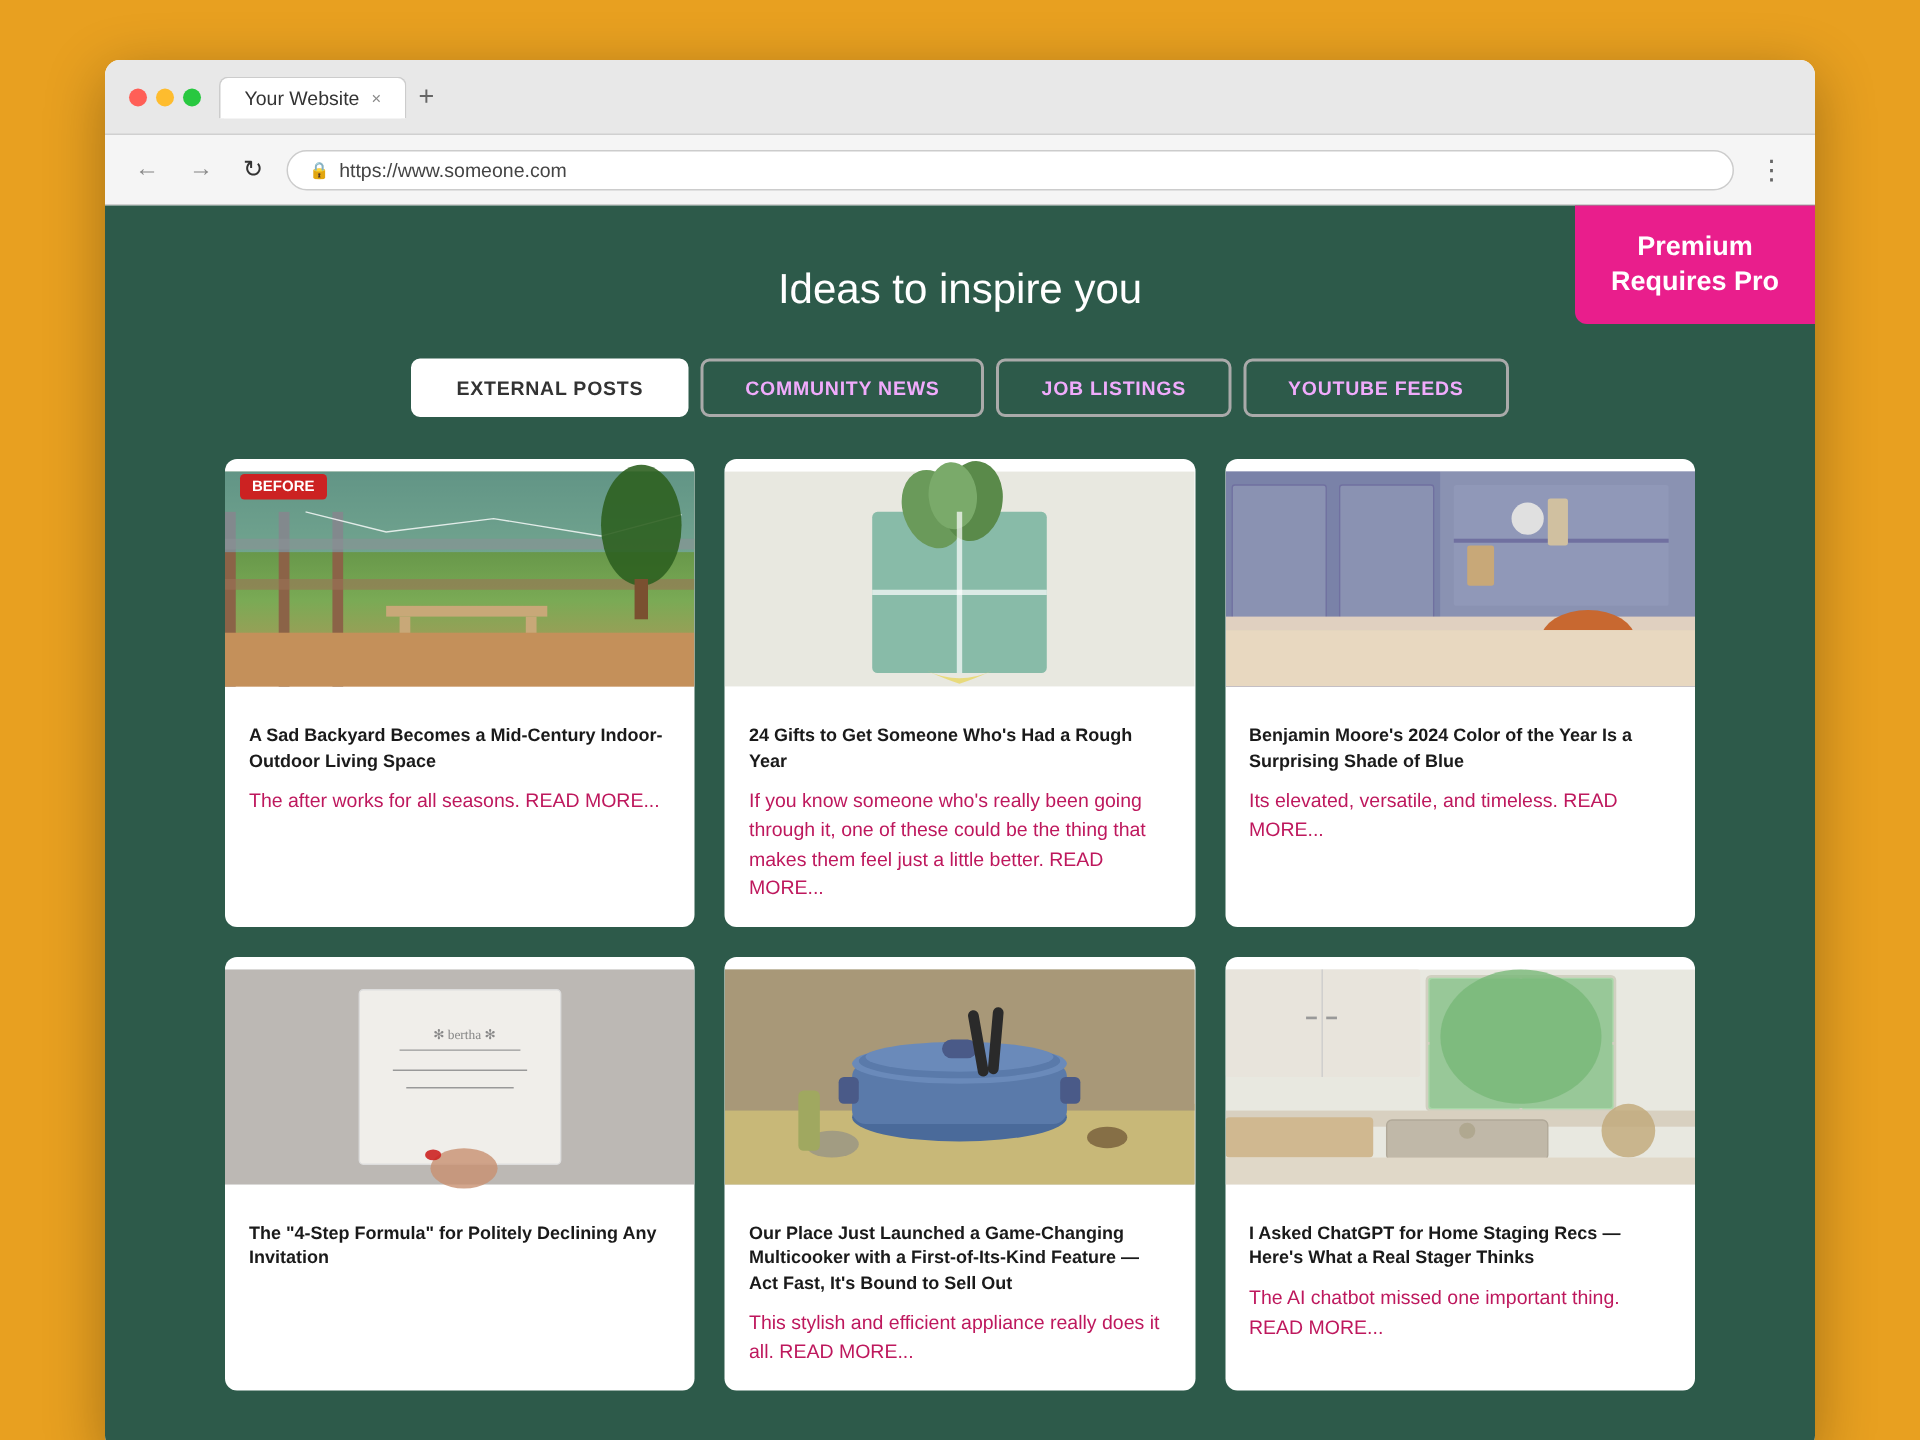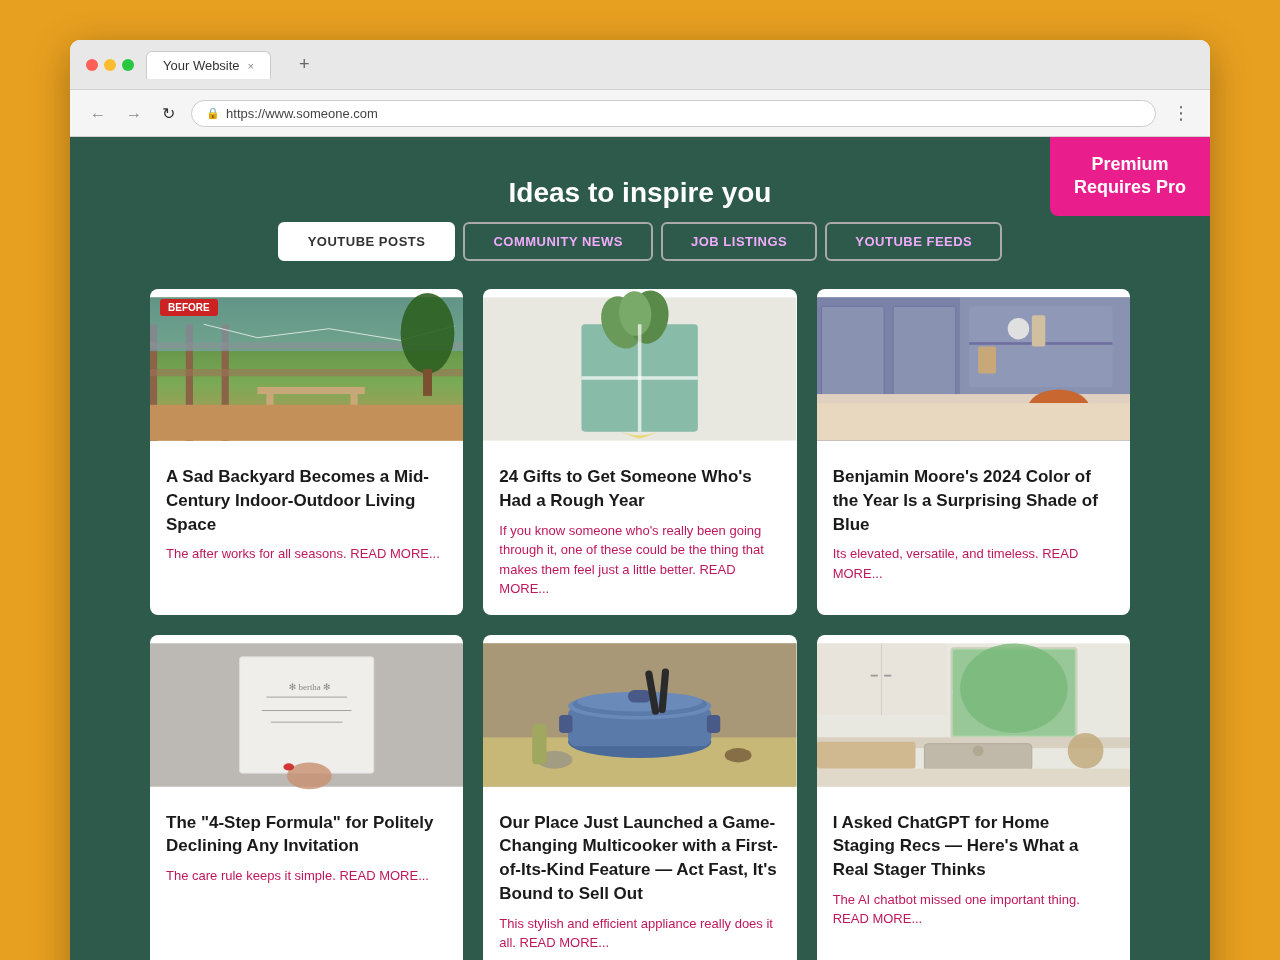--- a/index.html
+++ b/index.html
@@ -35,21 +35,21 @@
       width: 12px;
       height: 12px;
       border-radius: 50%;
     }
     .tl-red { background: #FF5F57; }
     .tl-yellow { background: #FEBC2E; }
     .tl-green { background: #28C840; }
     .tab-bar {
       display: flex;
       align-items: flex-end;
-      gap: 20px;
+      gap: 0;
       flex: 1;
     }
     .tab {
       background: #fff;
       border-radius: 6px 6px 0 0;
       padding: 6px 16px;
       font-size: 13px;
       color: #333;
       display: flex;
       align-items: center;
@@ -113,22 +113,22 @@
       font-weight: 700;
       padding: 16px 24px;
       border-radius: 0 0 0 8px;
       line-height: 1.3;
       text-align: center;
     }
     .page-title {
       text-align: center;
       color: #fff;
       font-size: 28px;
-      font-weight: 700;
-      margin-bottom: 13px;
+      font-weight: 400;
+      margin-bottom: 30px;
     }
     .tabs-row {
       display: flex;
       gap: 8px;
       margin-bottom: 28px;
       justify-content: center;
     }
     .tab-btn {
       background: transparent;
       border: 2px solid #aaa;
@@ -163,21 +163,21 @@
       color: #fff;
       font-size: 10px;
       font-weight: 700;
       padding: 3px 8px;
       border-radius: 3px;
     }
     .article-body {
       padding: 16px;
     }
     .article-title {
-      font-size: 17px;
+      font-size: 12px;
       font-weight: 700;
       color: #1a1a1a;
       margin-bottom: 8px;
       line-height: 1.4;
     }
     .article-excerpt {
       font-size: 13px;
       color: #be185d;
       line-height: 1.5;
     }
@@ -228,21 +228,21 @@
   <div class="browser-content">
 
     <div class="premium-badge">
       <div>Premium</div>
       <div>Requires Pro</div>
     </div>
 
     <h1 class="page-title">Ideas to inspire you</h1>
 
     <div class="tabs-row">
-      <button class="tab-btn active">YOUTUBE POSTS</button>
+      <button class="tab-btn active">EXTERNAL POSTS</button>
       <button class="tab-btn">COMMUNITY NEWS</button>
       <button class="tab-btn">JOB LISTINGS</button>
       <button class="tab-btn">YOUTUBE FEEDS</button>
     </div>
 
     <div class="articles-grid">
 
       <div class="article-card">
         <div class="img-container">
           <svg viewBox="0 0 350 160" xmlns="http://www.w3.org/2000/svg">
@@ -351,21 +351,20 @@
 
             <text x="155" y="52" font-size="10" fill="#888" font-family="serif">✻ bertha ✻</text>
 
             <ellipse cx="178" cy="148" rx="25" ry="15" fill="#c89070" opacity="0.8"></ellipse>
 
             <ellipse cx="155" cy="138" rx="6" ry="4" fill="#cc2222" opacity="0.9"></ellipse>
           </svg>
         </div>
         <div class="article-body">
           <div class="article-title">The "4-Step Formula" for Politely Declining Any Invitation</div>
-          <div class="article-excerpt">The care rule keeps it simple. READ MORE...</div>
         </div>
       </div>
 
       <div class="article-card">
         <div class="img-container">
           <svg viewBox="0 0 350 160" xmlns="http://www.w3.org/2000/svg">
             <rect width="350" height="160" fill="#b0a888"></rect>
 
             <rect x="0" y="100" width="350" height="60" fill="#c8b878"></rect>
 

